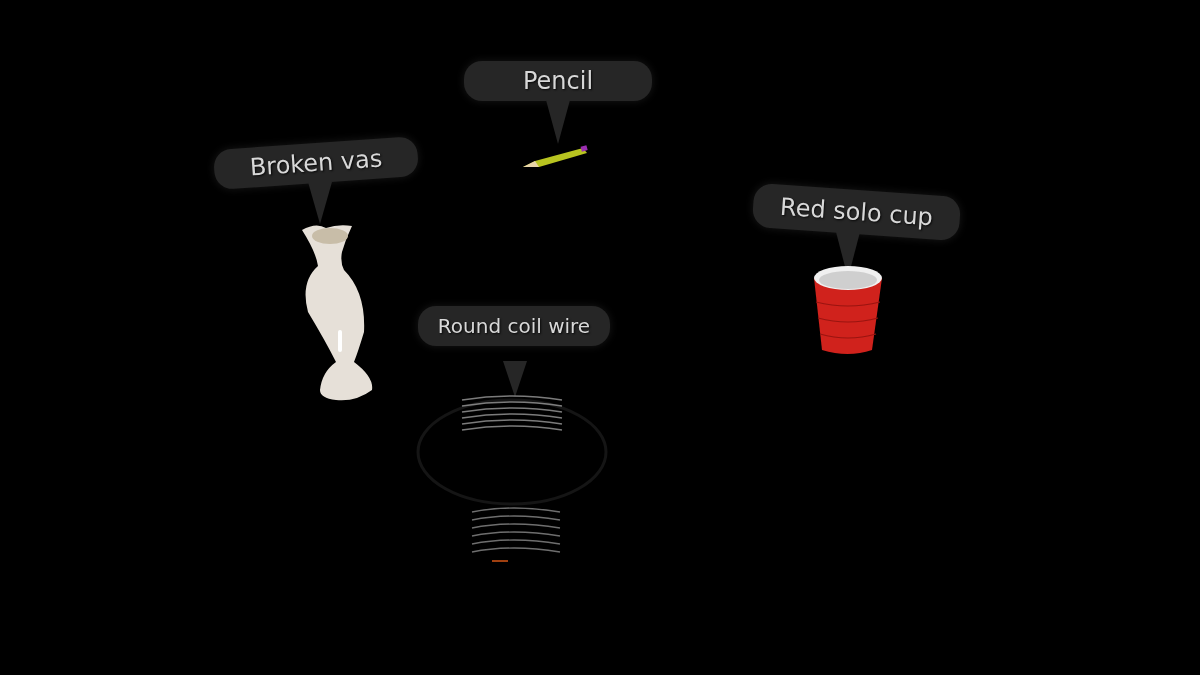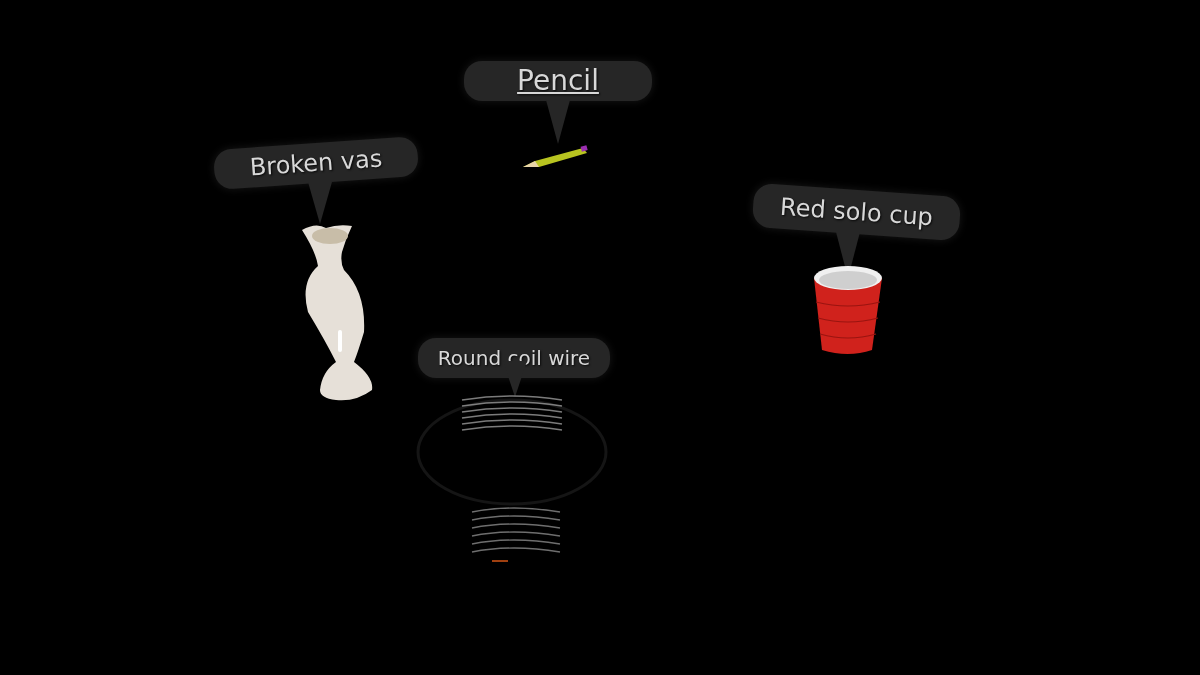--- a/index.html
+++ b/index.html
@@ -5,21 +5,21 @@
     html, body { margin:0; padding:0; }
     body { width:1200px; height:675px; background:#000; position:relative; overflow:hidden; font-family:"DejaVu Sans", sans-serif; }
     .label { position:absolute; background:#262626; border-radius:18px; color:#d8d8d8; text-align:center; white-space:nowrap; box-shadow:0 0 8px rgba(40,40,40,0.6); }
     .label span { text-shadow:1px 1px 2px rgba(0,0,0,0.8); }
     .pointer { position:absolute; width:0; height:0; border-left:12px solid transparent; border-right:12px solid transparent; border-top:34px solid #262626; }
     .obj { position:absolute; }
   </style>
 </head>
 <body>
 
-<div class="label" style="left:464px;top:61px;width:188px;height:40px;font-size:28px;line-height:40px;text-decoration:underline;">
+<div class="label" style="left:464px;top:61px;width:188px;height:40px;font-size:24px;line-height:40px;">
   <span>Pencil</span>
 </div>
 <div class="pointer" style="left:546px;top:100px;border-top-width:44px;"></div>
 <svg class="obj" style="left:515px;top:140px;" width="80" height="35" viewBox="0 0 80 35">
   <polygon points="8,27 20,21 68,8 72,13 24,27" fill="#b8c420"></polygon>
   <polygon points="4,29 8,27 24,27 20,21" fill="#e8d4a8"></polygon>
   <rect x="66" y="6" width="6" height="5" fill="#9a2fb0" transform="rotate(-15 69 8)"></rect>
 </svg>
 
 <div class="label" style="left:214px;top:143px;width:204px;height:40px;font-size:24px;line-height:40px;transform:rotate(-4deg);">
@@ -36,21 +36,21 @@
   <span>Red solo cup</span>
 </div>
 <div class="pointer" style="left:836px;top:232px;border-top-width:46px;"></div>
 <svg class="obj" style="left:808px;top:262px;" width="80" height="96" viewBox="0 0 80 96">
   <path d="M6,16 L74,16 L64,88 Q40,96 14,88 Z" fill="#d0221c"></path>
   <ellipse cx="40" cy="16" rx="34" ry="12" fill="#f0f0f0"></ellipse>
   <ellipse cx="40" cy="18" rx="29" ry="9" fill="#cfcfcf"></ellipse>
   <path d="M8,40 Q40,48 72,40 M10,56 Q40,64 70,56 M12,72 Q40,80 68,72" stroke="#9a1410" stroke-width="1.2" fill="none"></path>
 </svg>
 
-<div class="label" style="left:418px;top:338px;width:192px;height:40px;font-size:20px;line-height:40px;">
+<div class="label" style="left:418px;top:306px;width:192px;height:40px;font-size:20px;line-height:40px;">
   <span>Round coil wire</span>
 </div>
 <div class="pointer" style="left:503px;top:361px;border-top-width:36px;"></div>
 <svg class="obj" style="left:412px;top:392px;" width="200" height="180" viewBox="0 0 200 180">
   <ellipse cx="100" cy="60" rx="94" ry="52" fill="none" stroke="#151515" stroke-width="3"></ellipse>
   <g stroke="#9a9a9a" stroke-width="1.4" fill="none" opacity="0.8">
     <path d="M50,8 Q100,0 150,8"></path>
       <path d="M50,14 Q100,6 150,14"></path>
       <path d="M50,20 Q100,12 150,20"></path>
     <path d="M50,26 Q100,18 150,26"></path>

